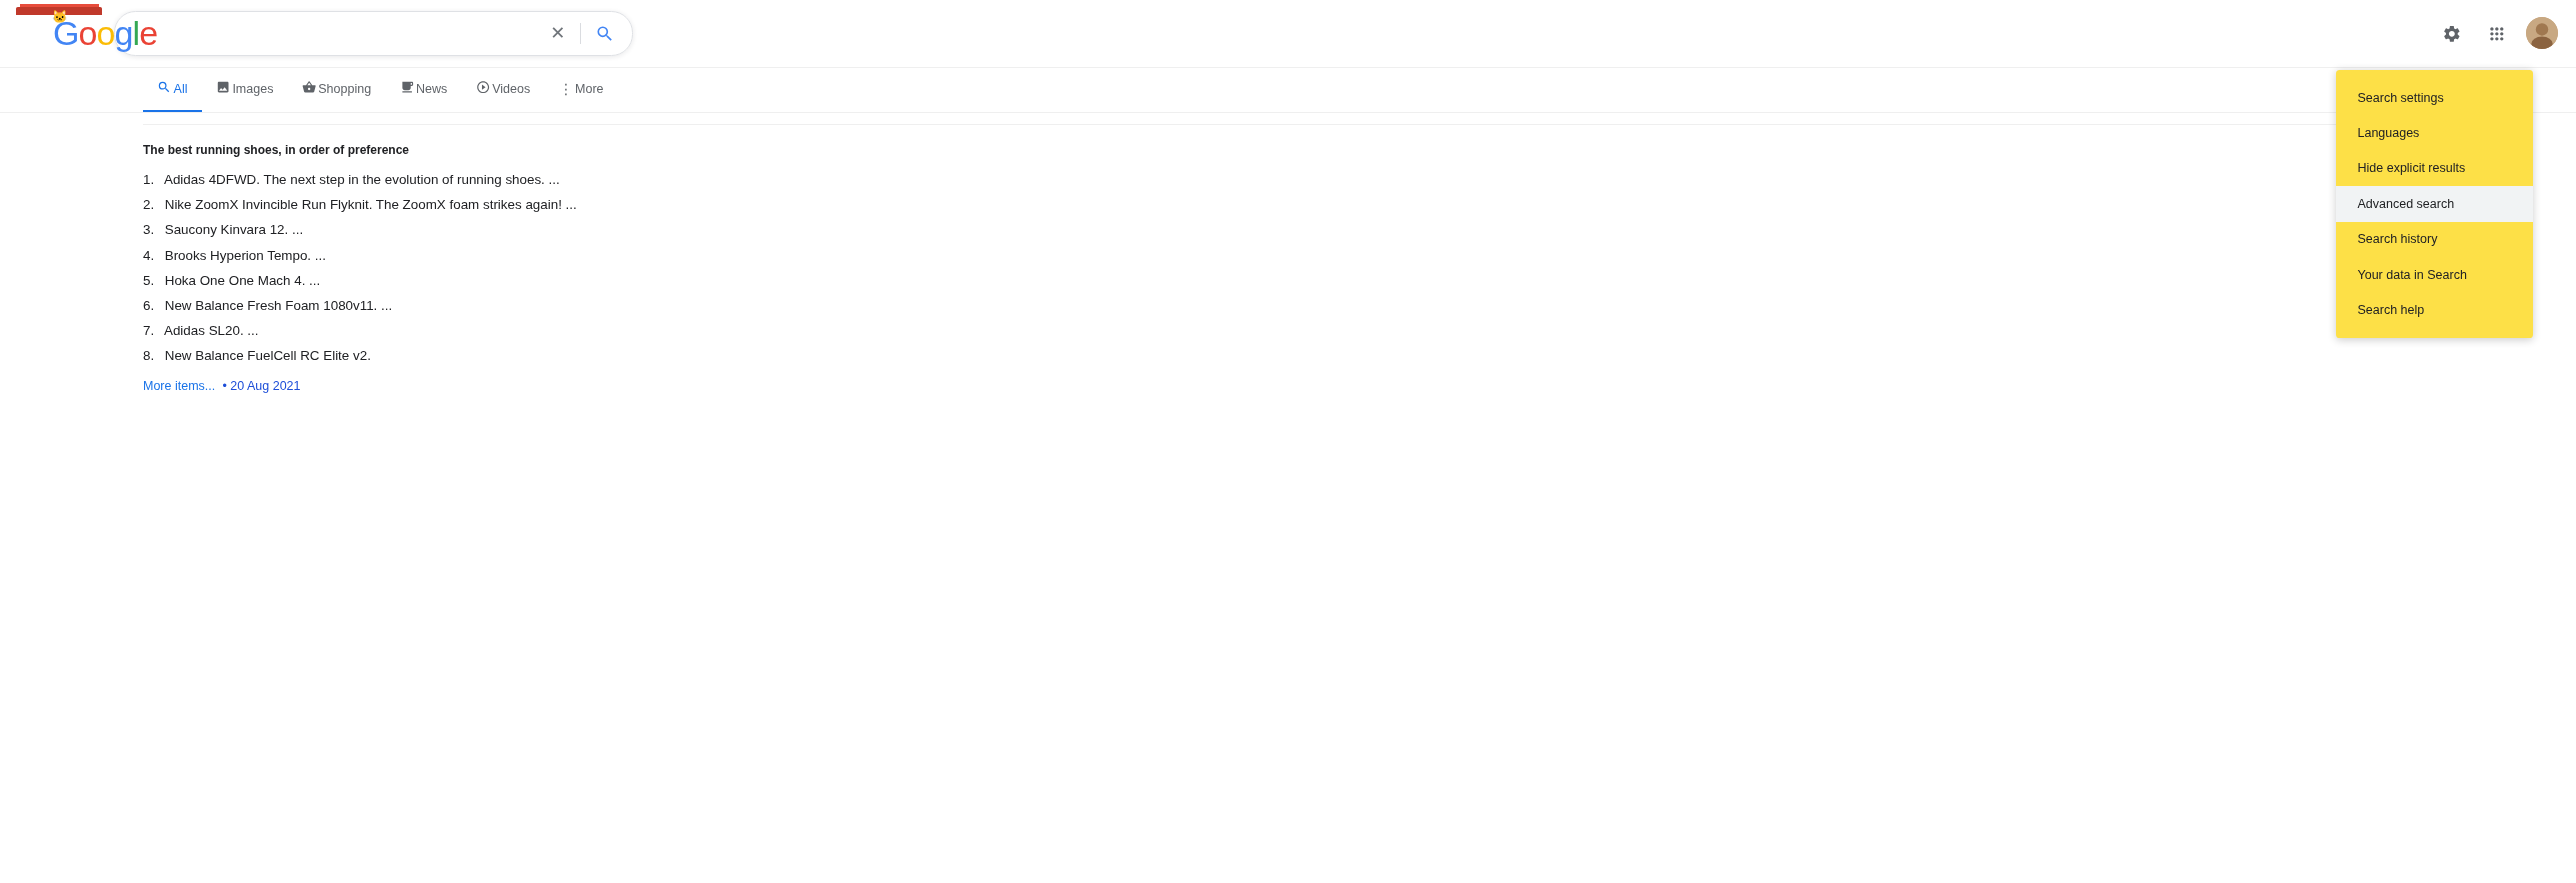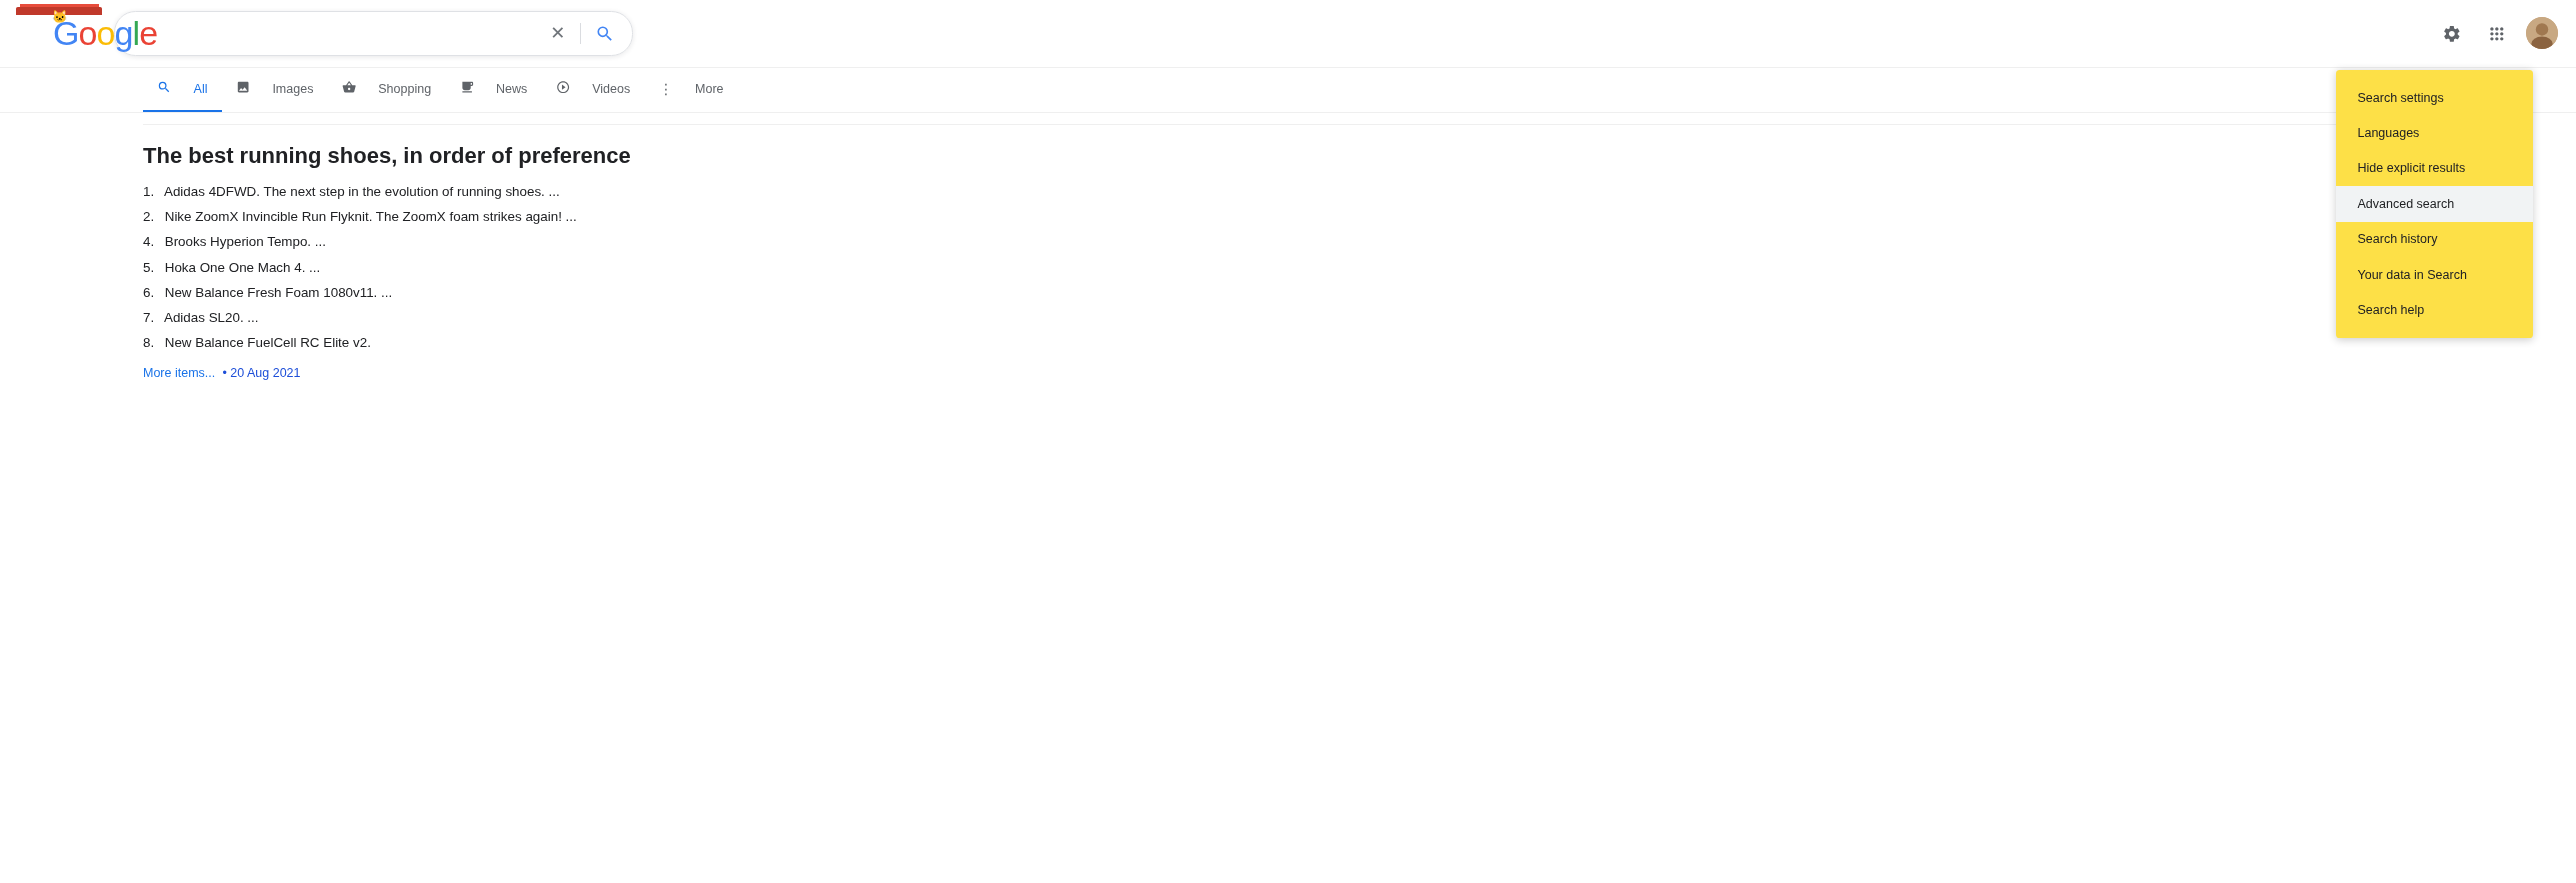--- a/index.html
+++ b/index.html
@@ -89,21 +89,21 @@
     .nav-tabs {
       display: flex;
       align-items: center;
       padding: 0 143px;
       border-bottom: 0.9px solid #efefef;
       gap: 0;
     }
     .nav-tab {
       display: flex;
       align-items: center;
-      gap: 22px;
+      gap: 2px;
       padding: 12.5px 14.3px;
       font-size: 12.5px;
       color: #5f6368;
       cursor: pointer;
       border-bottom: 2.7px solid transparent;
       text-decoration: none;
       white-space: nowrap;
     }
     .nav-tab.active { color: #1a73e8; border-bottom-color: #1a73e8; }
     .nav-tab-icon { font-size: 14.3px; }
@@ -120,21 +120,21 @@
       padding: 10.7px 143px;
     }
     .results-count {
       font-size: 12.5px;
       color: #70757a;
       padding: 7.2px 0 10.7px 0;
     }
     .results-divider { border: none; border-top: 0.9px solid #efefef; margin-bottom: 18px; }
     .result-block { max-width: 581px; }
     .result-title {
-      font-size: 22px;
+      font-size: 12px;
       font-weight: bold;
       color: #202124;
       margin-bottom: 10.7px;
     }
     .result-list { list-style: none; padding: 0; }
     .result-list li {
       font-size: 13.4px;
       color: #202124;
       line-height: 1.6;
       padding: 1.8px 0;
@@ -317,20 +317,21 @@
 </nav>
 
 <main class="results-area">
   <hr class="results-divider">
 
   <div class="result-block">
     <div class="result-title">The best running shoes, in order of preference</div>
     <ol class="result-list">
     <li><span class="num">1.</span> Adidas 4DFWD. The next step in the evolution of running shoes. ...</li>
         <li><span class="num">2.</span> Nike ZoomX Invincible Run Flyknit. The ZoomX foam strikes again! ...</li>
+        <li><span class="num">3.</span> Saucony Kinvara 12. ...</li>
         <li><span class="num">4.</span> Brooks Hyperion Tempo. ...</li>
         <li><span class="num">5.</span> Hoka One One Mach 4. ...</li>
         <li><span class="num">6.</span> New Balance Fresh Foam 1080v11. ...</li>
         <li><span class="num">7.</span> Adidas SL20. ...</li>
         <li><span class="num">8.</span> New Balance FuelCell RC Elite v2.</li>
       </ol>
     <div class="more-row">
       <a class="more-items" href="#">More items...</a>
       <span class="more-date">• <span>20 Aug 2021</span></span>
     </div>

